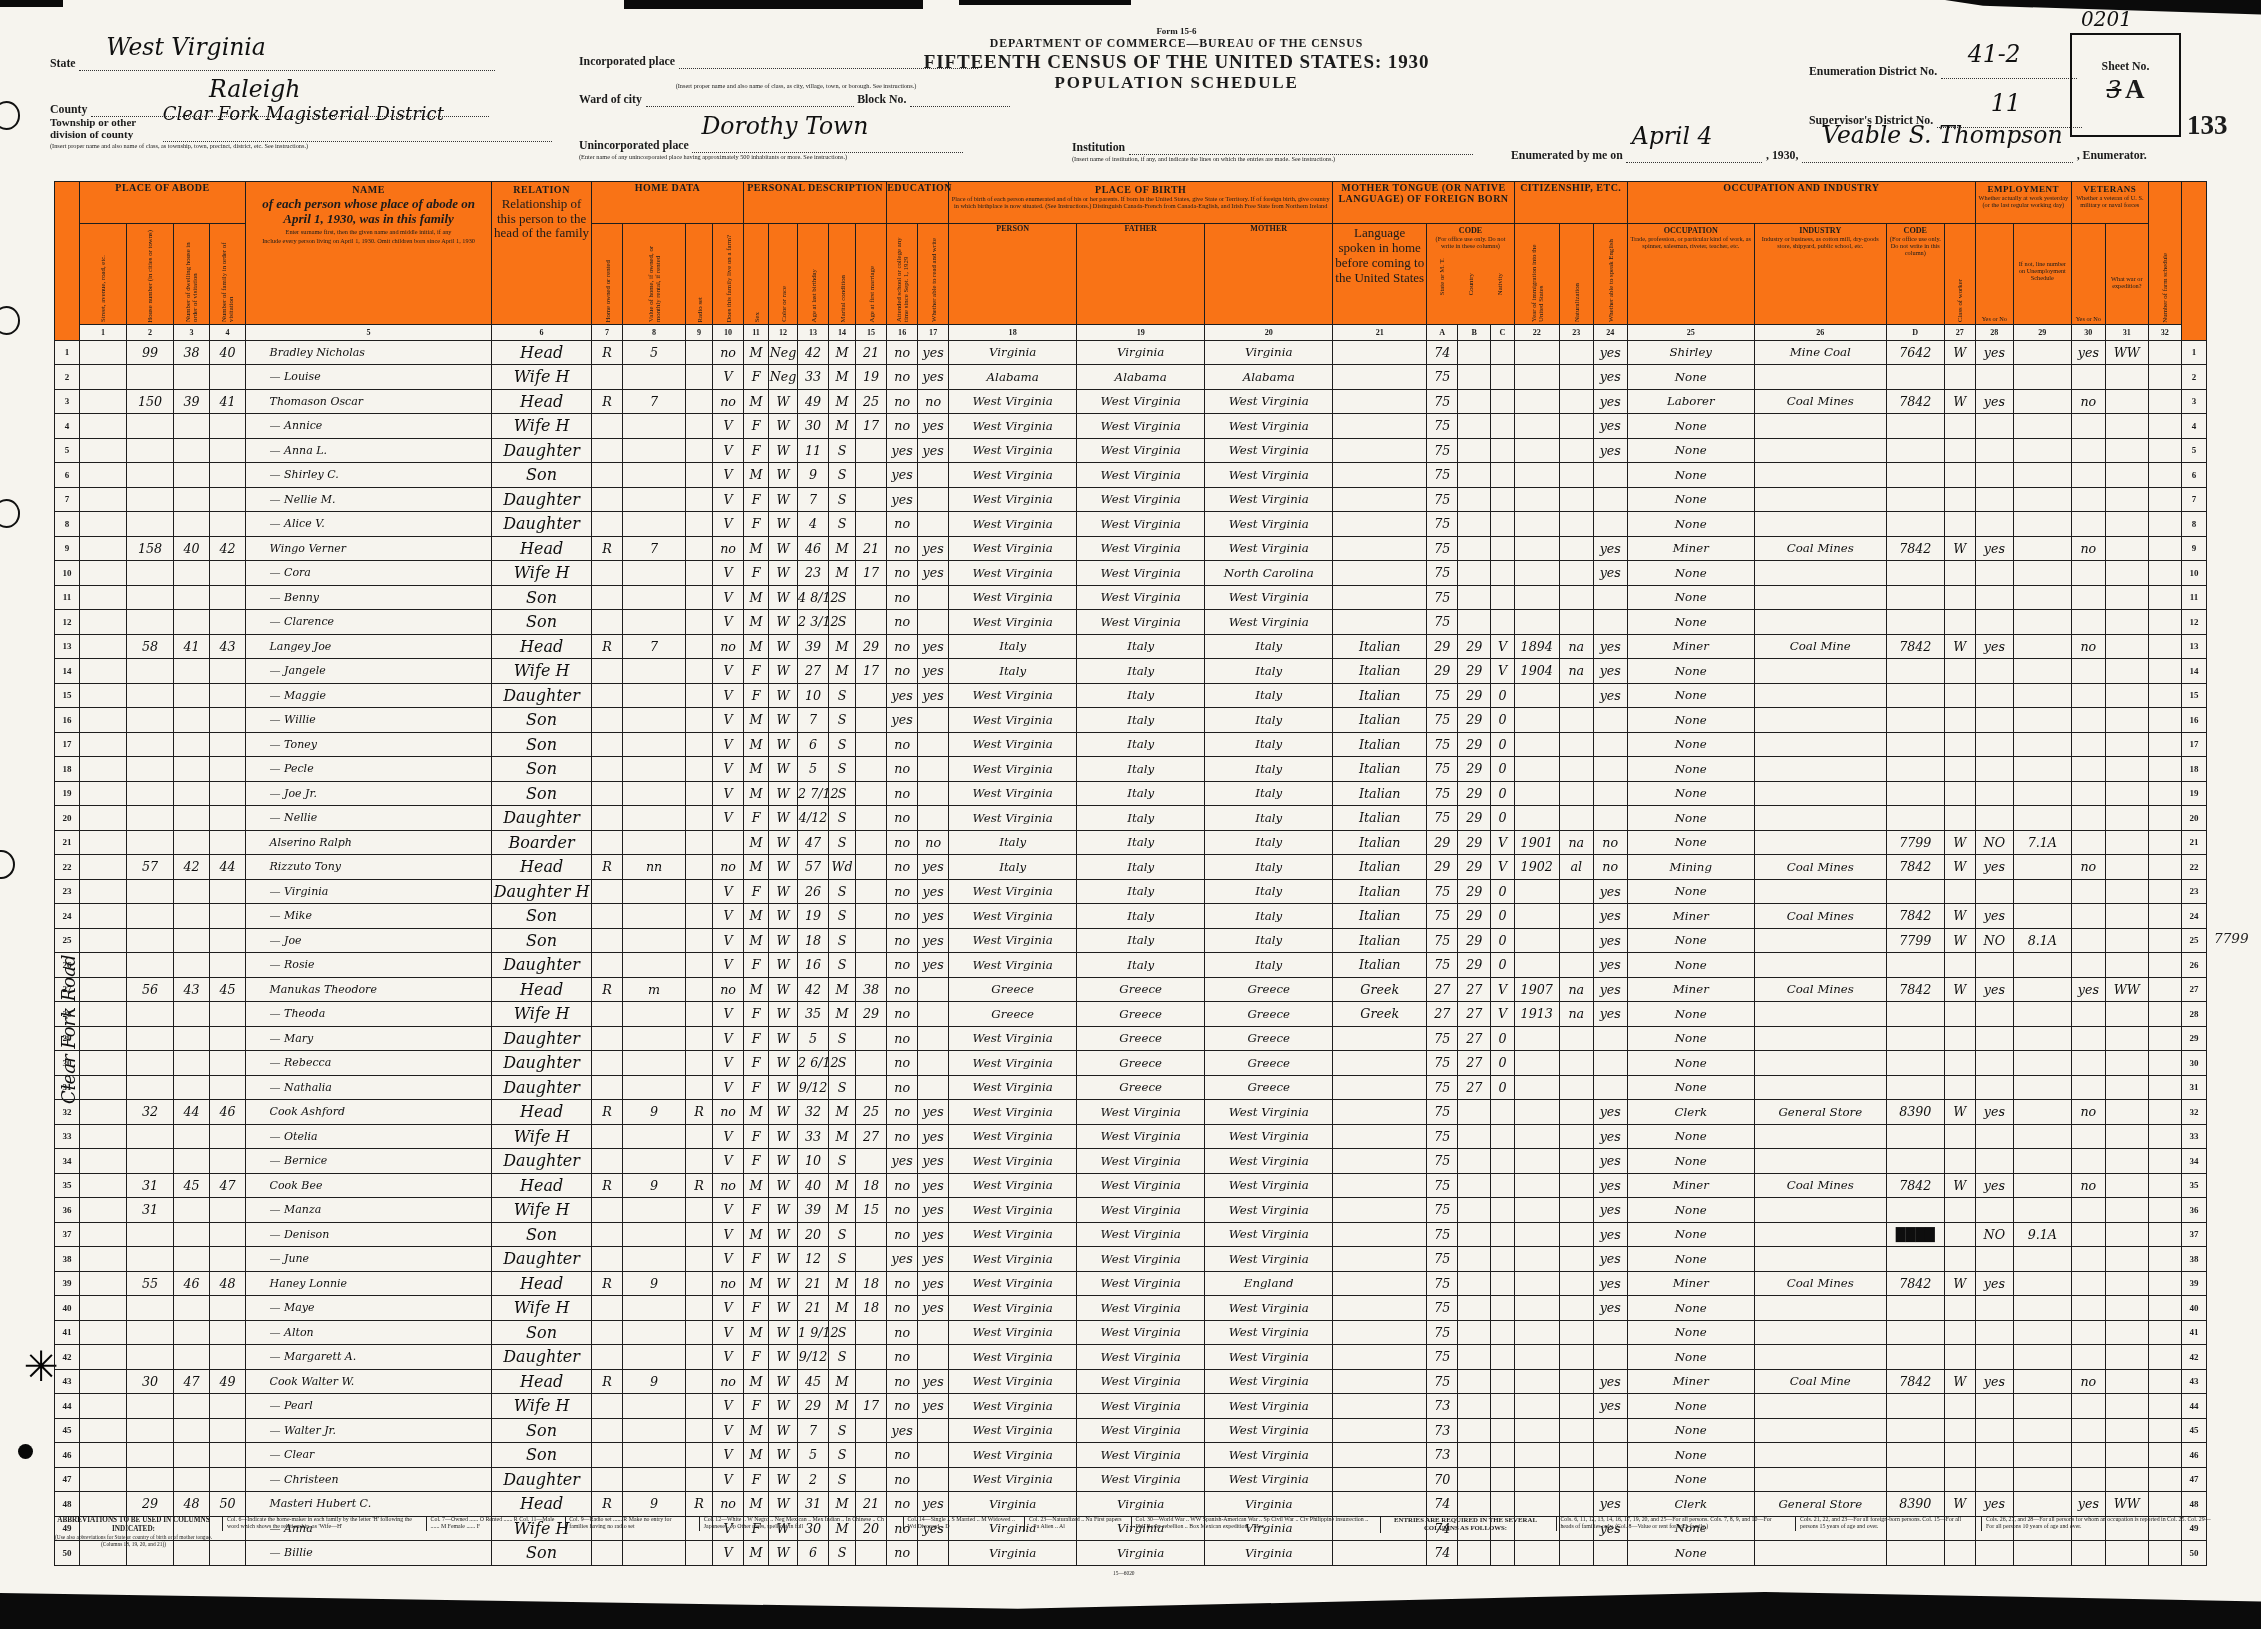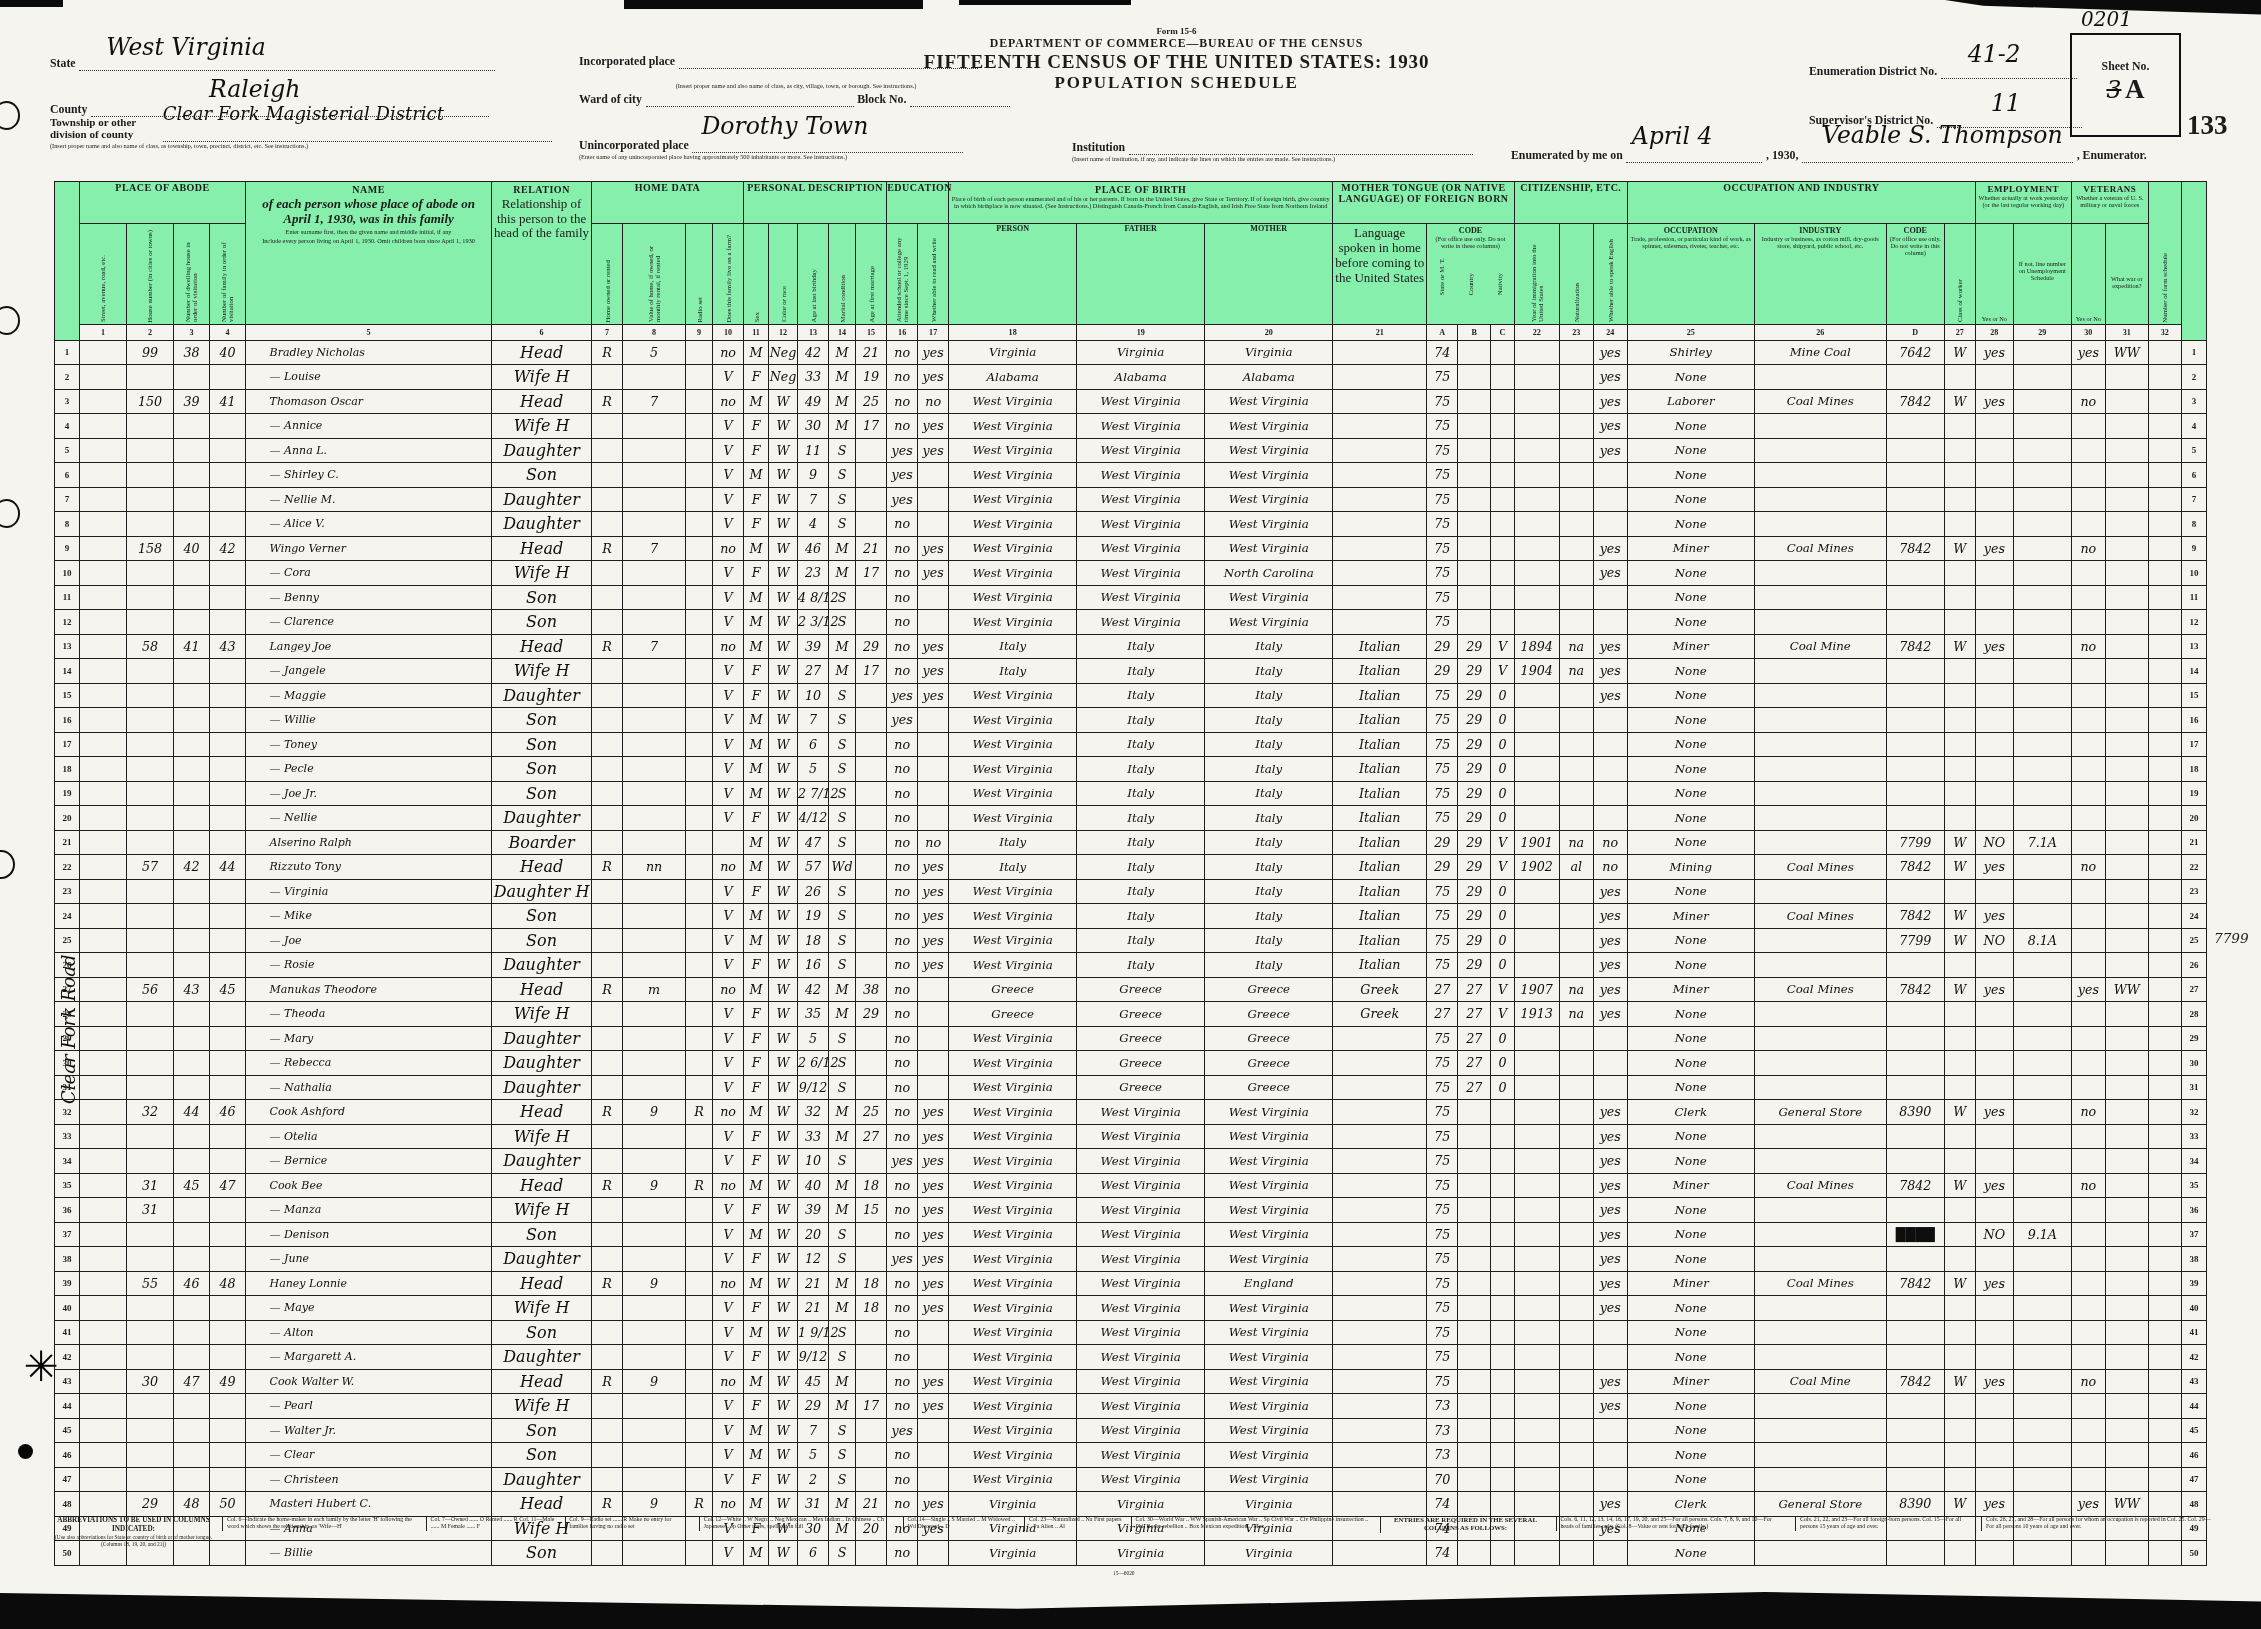--- a/index.html
+++ b/index.html
@@ -16,21 +16,21 @@
   .ctr{text-align:center;margin-top:13px;}
   .formno{font-size:9px;font-weight:bold;}
   .dept{font-size:11.8px;font-weight:bold;letter-spacing:0.9px;}
   .title1{font-size:19px;font-weight:bold;letter-spacing:0.9px;}
   .title2{font-size:17px;font-weight:bold;letter-spacing:1.8px;}
   .sheetbox{border:2.7px solid #111;width:107px;height:100px;text-align:center;}
   .stamp{font-weight:bold;font-family:"Liberation Serif",serif;}
   
   table.census{border-collapse:collapse;table-layout:fixed;position:absolute;left:54px;top:181px;width:2153px;}
   table.census th,table.census td{border:0.9px solid #1e1e1e;padding:0;overflow:visible;}
-  thead th{background:#86efac;vertical-align:top;}
+  thead th{background:#f97316;vertical-align:top;}
   .gt{font-size:10px;font-weight:bold;text-align:center;letter-spacing:0.5px;padding:1.8px 0.9px 0;}
   .st{font-size:8.1px;font-weight:bold;text-align:center;padding-top:1.8px;}
   .sm{font-size:13px;text-align:center;padding:1.8px 1.8px;font-weight:normal;line-height:1.15;}
   .xs{font-size:6.3px;text-align:center;padding:0.9px 1.8px;font-weight:normal;line-height:1.1;}
   .vcell{vertical-align:bottom;}
   .vt{writing-mode:vertical-rl;transform:rotate(180deg);font-size:6.8px;font-weight:normal;
       line-height:1.05;max-height:94px;margin:1.8px auto;display:block;text-align:left;}
   .numrow td{font-size:8.1px;font-weight:bold;text-align:center;height:14.5px;border-top:1.8px solid #1e1e1e;border-bottom:1.8px solid #1e1e1e;}
   tbody td{height:23.5px;font-size:12.7px;text-align:center;vertical-align:middle;white-space:nowrap;}
   tbody td.num{font-size:9px;font-weight:bold;font-family:"Liberation Serif",serif;font-style:normal;}

